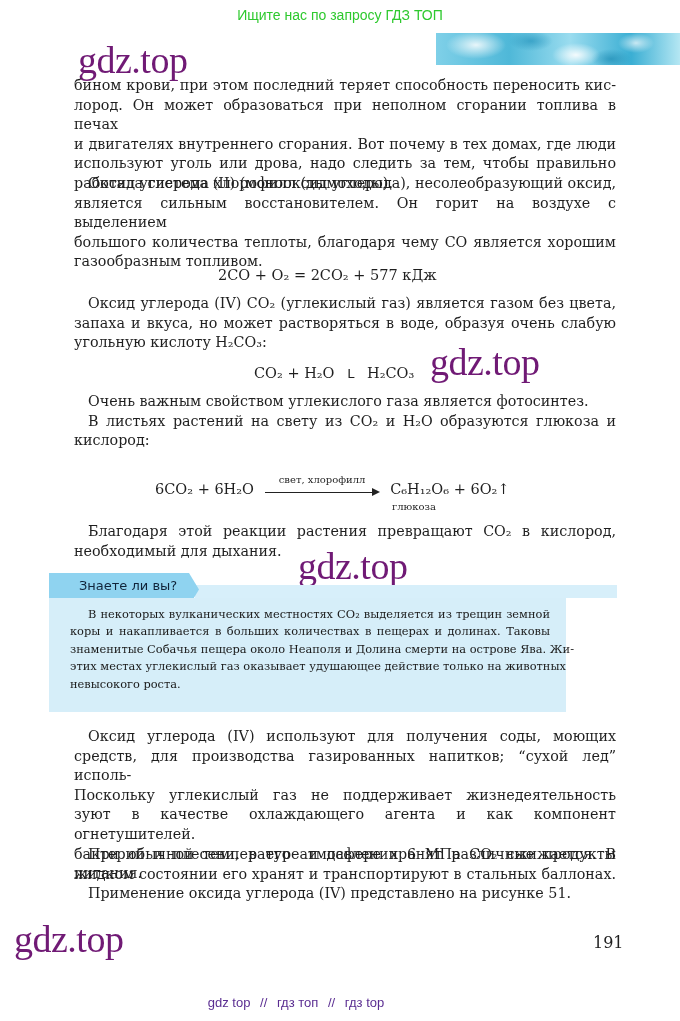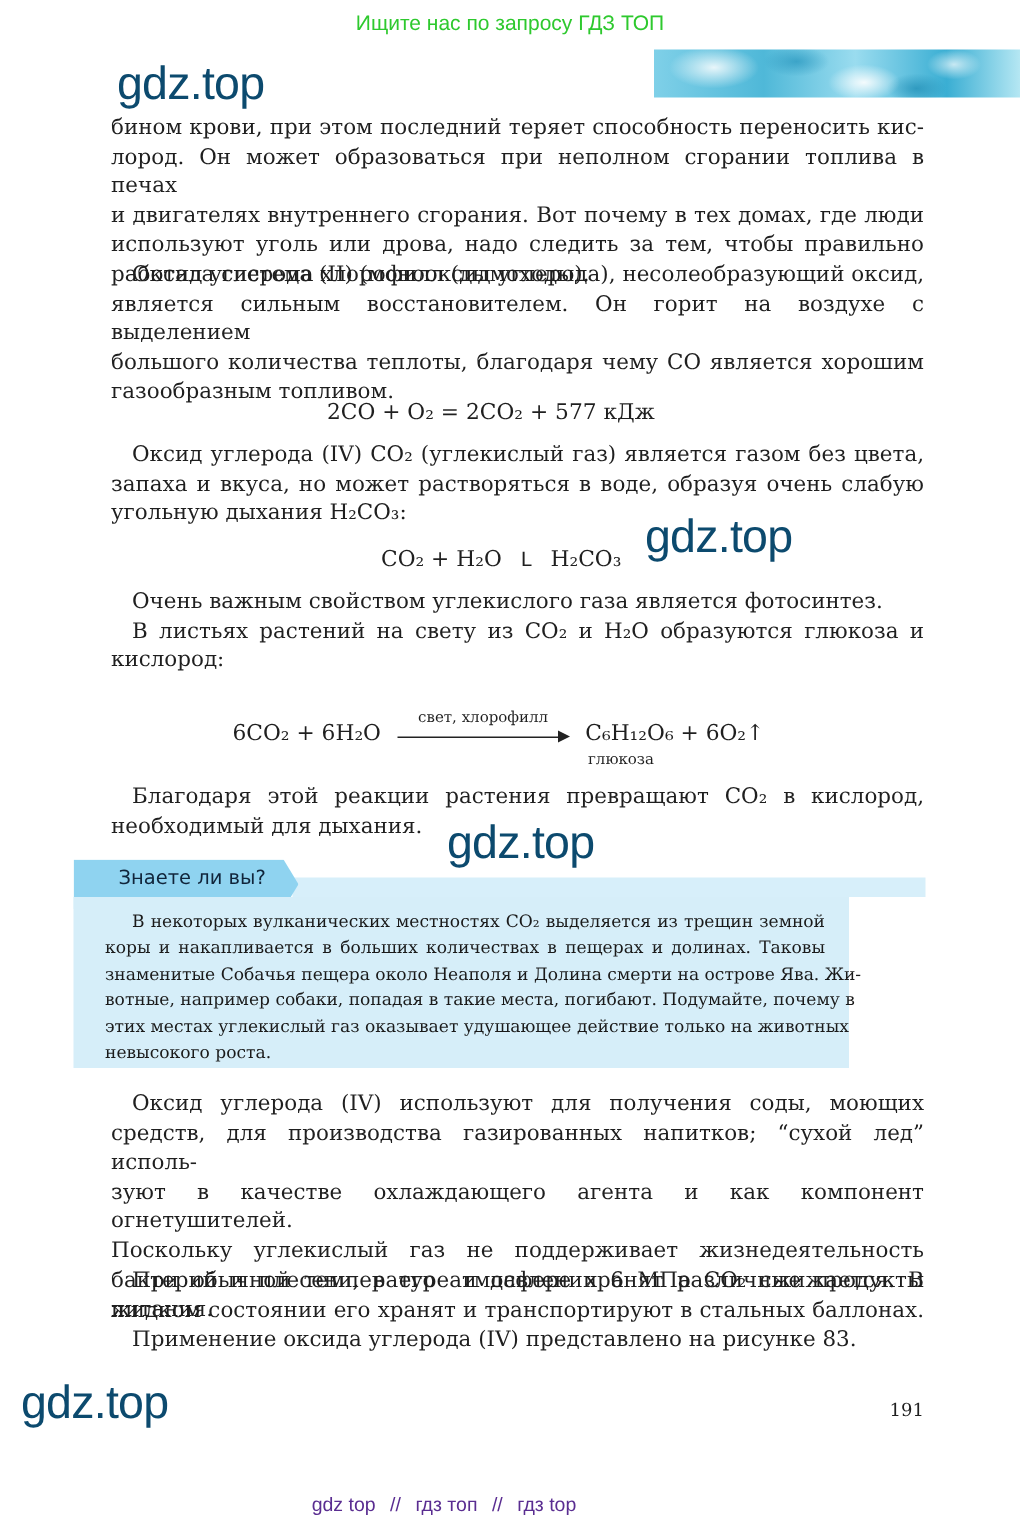--- a/index.html
+++ b/index.html
@@ -16,22 +16,22 @@
     position: absolute; left: 436px; top: 33px; width: 244px; height: 32px;
     background:
       radial-gradient(ellipse 30px 14px at 40px 12px, rgba(255,255,255,0.85), transparent),
       radial-gradient(ellipse 24px 12px at 140px 22px, rgba(255,255,255,0.9), transparent),
       radial-gradient(ellipse 18px 10px at 200px 10px, rgba(255,255,255,0.7), transparent),
       radial-gradient(ellipse 22px 10px at 95px 8px, rgba(40,150,190,0.7), transparent),
       radial-gradient(ellipse 20px 10px at 175px 26px, rgba(30,140,180,0.7), transparent),
       linear-gradient(90deg, #7fd0e8, #4fb8d8 30%, #9adcef 55%, #3aaed3 80%, #b5e7f3);
   }
   .watermark {
-    position: absolute; font-family: Liberation Sans, sans-serif;
-    color: #0c4a6e; font-size: 31px; letter-spacing: -0.5px;
+    position: absolute; font-family: Liberation Serif, serif;
+    color: #701a75; font-size: 38px; letter-spacing: -0.5px;
   }
   .body-text {
     position: absolute; left: 74px; width: 542px;
     font-size: 14.3px; line-height: 19.6px; text-align: justify;
   }
   .line { display: block; white-space: nowrap; }
   .line.just { text-align: justify; text-align-last: justify; white-space: normal; }
   .eq {
     position: absolute; font-size: 14.5px; white-space: nowrap;
   }
@@ -51,21 +51,21 @@
   .info-tab-strip {
     position: absolute; left: 195px; top: 585px; width: 422px; height: 13px; background: #d7effa;
   }
   .info-box {
     position: absolute; left: 49px; top: 598px; width: 517px; height: 114px;
     background: #d6eef9; box-sizing: border-box; padding: 8px 16px 0 21px;
     font-size: 11.4px; line-height: 17.4px; text-align: justify; color: #1a1a1a;
   }
   .info-box .line { white-space: nowrap; }
   .page-number {
-    position: absolute; left: 593px; top: 933px; font-size: 12px;
+    position: absolute; left: 593px; top: 933px; font-size: 16px;
   }
   .footer-links {
     position: absolute; top: 995px; left: 0; width: 592px; text-align: center;
     font-family: "Liberation Sans", sans-serif; font-size: 13px; color: #5a2d91;
   }
   .footer-links span { margin: 0 3px; }
 </style>
 </head>
 <body>
 
@@ -87,21 +87,21 @@
   <span class="line just">является сильным восстановителем. Он горит на воздухе с выделением</span>
   <span class="line just">большого количества теплоты, благодаря чему CO является хорошим</span>
   <span class="line">газообразным топливом.</span>
 </div>
 
 <div class="eq" style="left:218px; top:267px;">2CO + O₂ = 2CO₂ + 577 кДж</div>
 
 <div class="body-text" style="top:294px;">
   <span class="line just" style="padding-left:14px;">Оксид углерода (IV) CO₂ (углекислый газ) является газом без цвета,</span>
   <span class="line just">запаха и вкуса, но может растворяться в воде, образуя очень слабую</span>
-  <span class="line">угольную дыхания H₂CO₃:</span>
+  <span class="line">угольную кислоту H₂CO₃:</span>
 </div>
 
 <div class="watermark" style="left:430px; top:340px;">gdz.top</div>
 
 <div class="eq" style="left:254px; top:365px;">
   <span>CO₂ + H₂O</span>
   <span style="margin:0 8px; font-family:'DejaVu Sans',sans-serif; font-size:13px;">L</span>
   <span>H₂CO₃</span>
 </div>
 
@@ -129,38 +129,37 @@
 </div>
 
 <div class="watermark" style="left:298px; top:544px;">gdz.top</div>
 
 <div class="info-tab-strip"></div>
 <div class="info-tab">Знаете ли вы?</div>
 <div class="info-box">
   <span class="line just" style="padding-left:18px;">В некоторых вулканических местностях CO₂ выделяется из трещин земной</span>
   <span class="line just">коры и накапливается в больших количествах в пещерах и долинах. Таковы</span>
   <span class="line just">знаменитые Собачья пещера около Неаполя и Долина смерти на острове Ява. Жи-</span>
-  <span class="line just">вотные, например собаки, попадая в такие места, погибают. Подумайте, почему в</span>
   <span class="line just">этих местах углекислый газ оказывает удушающее действие только на животных</span>
   <span class="line">невысокого роста.</span>
 </div>
 
 <div class="body-text" style="top:727px;">
   <span class="line just" style="padding-left:14px;">Оксид углерода (IV) используют для получения соды, моющих</span>
   <span class="line just">средств, для производства газированных напитков; “сухой лед” исполь-</span>
+  <span class="line just">Поскольку углекислый газ не поддерживает жизнедеятельность</span>
   <span class="line just">зуют в качестве охлаждающего агента и как компонент огнетушителей.</span>
-  <span class="line just">Поскольку углекислый газ не поддерживает жизнедеятельность</span>
   <span class="line just">бактерий и плесени, в его атмосфере хранят различные продукты</span>
   <span class="line">питания.</span>
 </div>
 
 <div class="body-text" style="top:845px;">
   <span class="line just" style="padding-left:14px;">При обычной температуре и давлении 6 МПа CO₂ сжижается. В</span>
   <span class="line just">жидком состоянии его хранят и транспортируют в стальных баллонах.</span>
-  <span class="line" style="padding-left:14px;">Применение оксида углерода (IV) представлено на рисунке 83.</span>
+  <span class="line" style="padding-left:14px;">Применение оксида углерода (IV) представлено на рисунке 51.</span>
 </div>
 
 <div class="watermark" style="left:14px; top:917px;">gdz.top</div>
 <div class="page-number">191</div>
 
 <div class="footer-links">
   <span>gdz top</span>
   <span>//</span>
   <span>гдз топ</span>
   <span>//</span>

